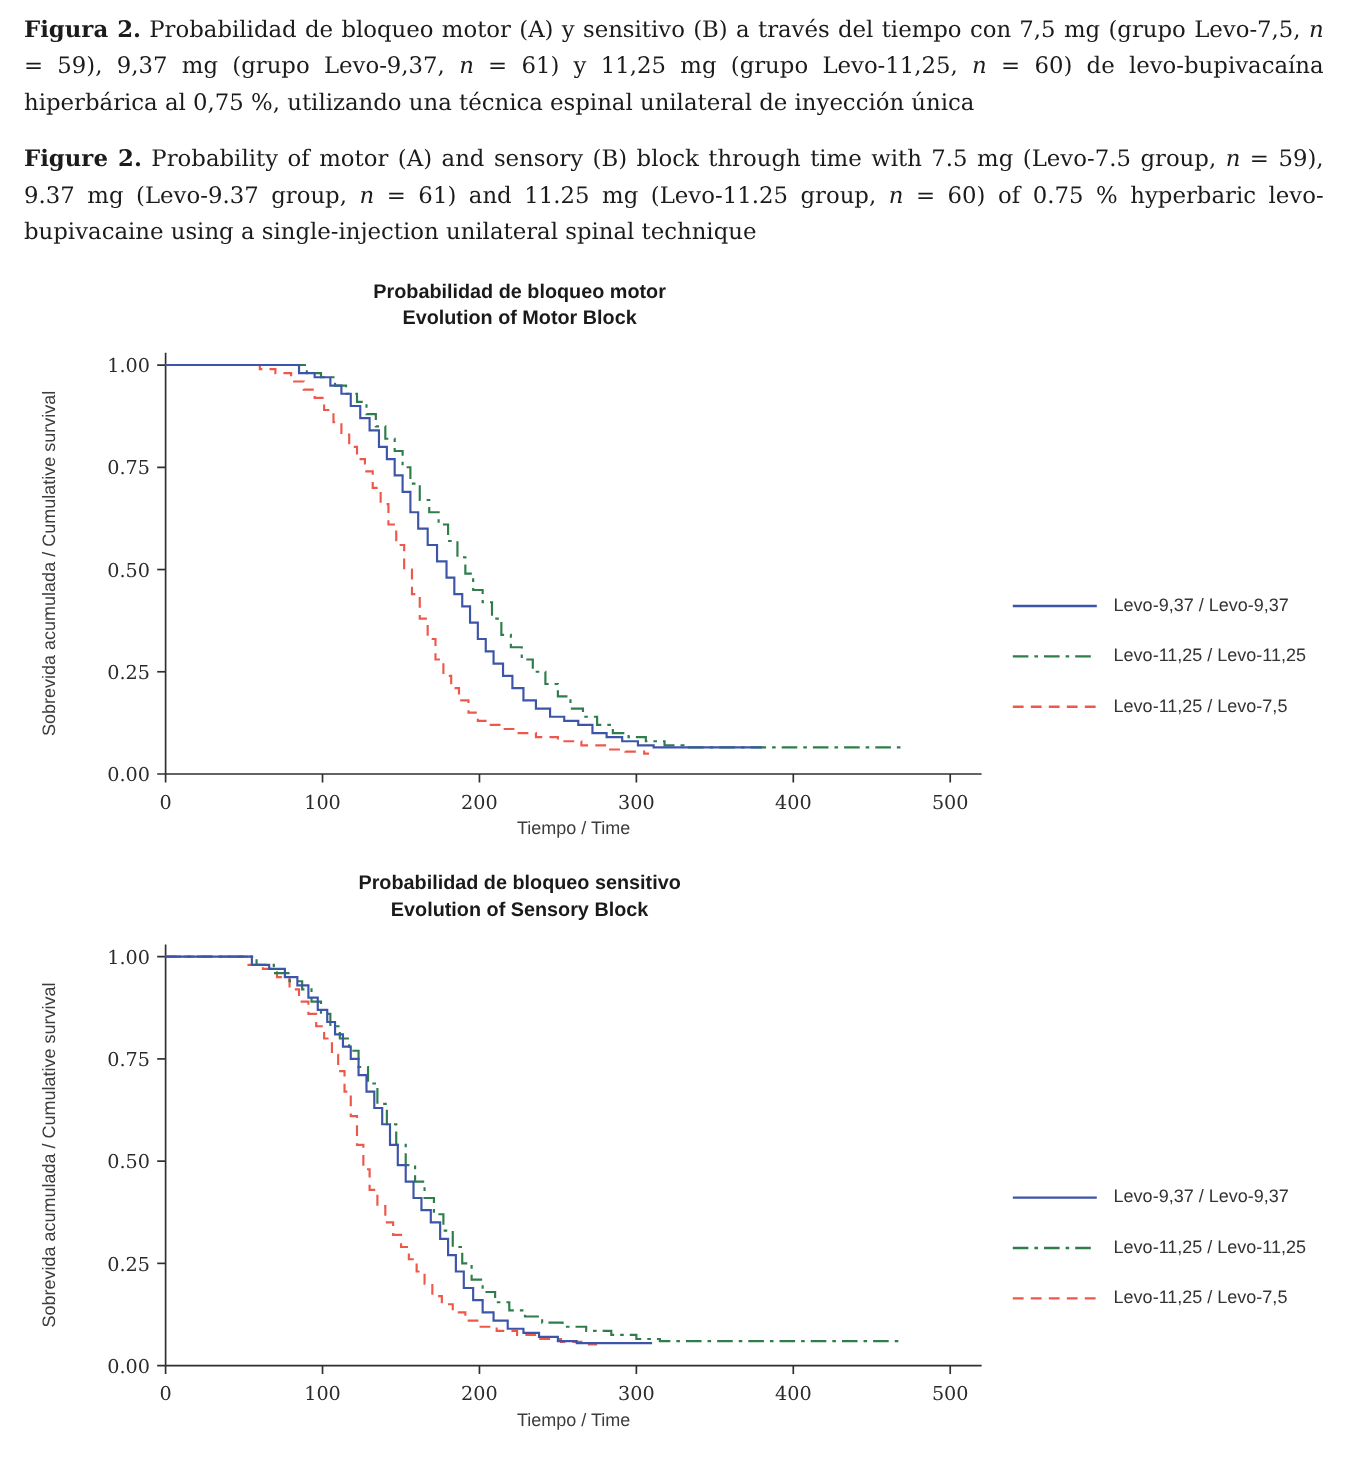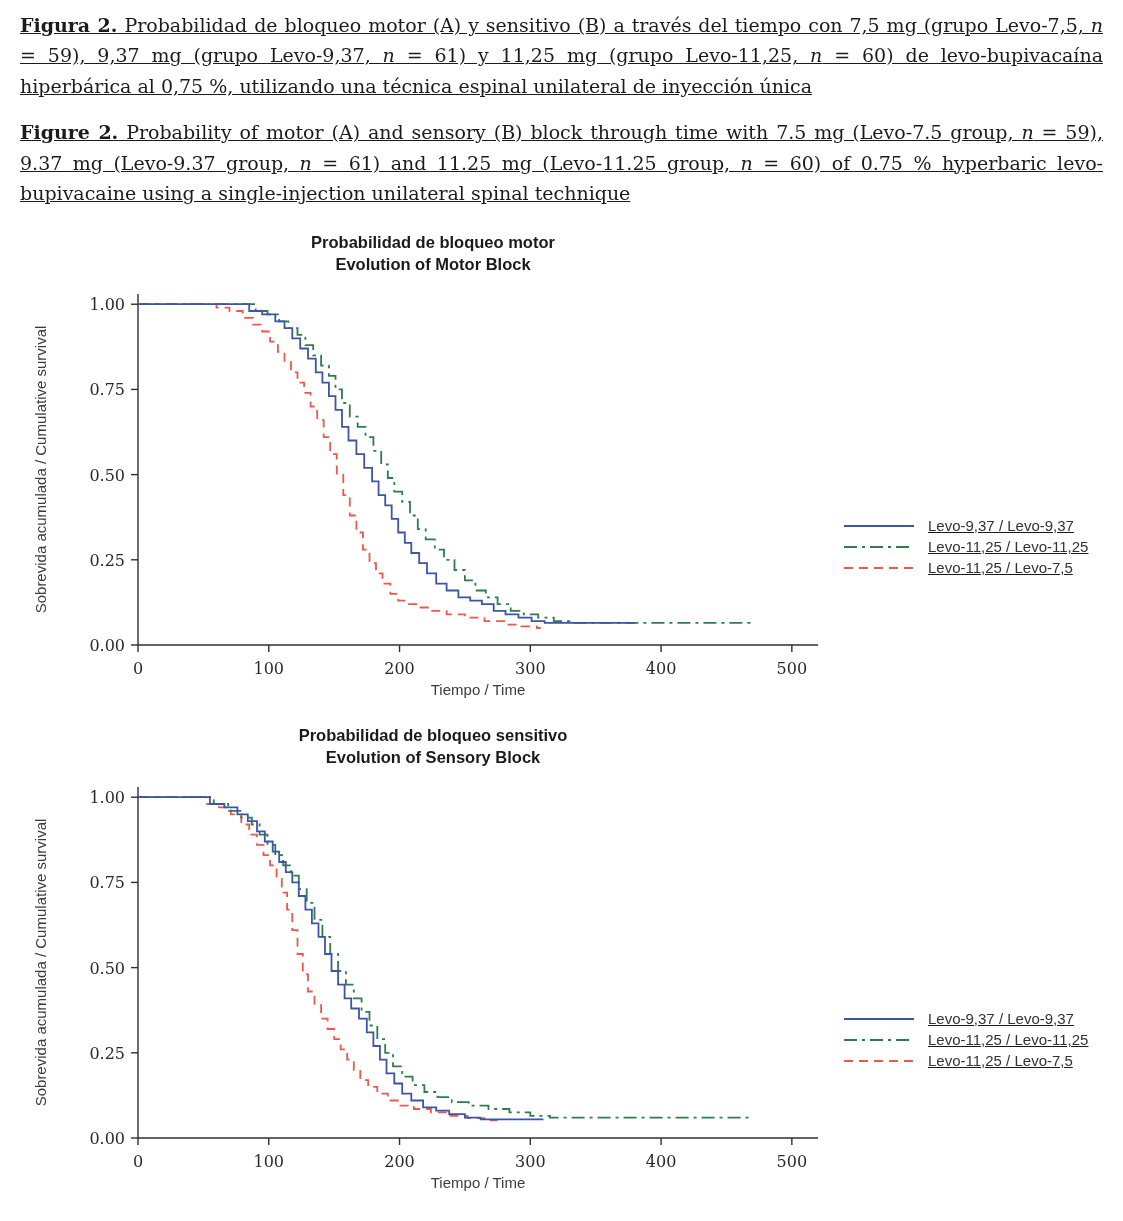--- a/index.html
+++ b/index.html
@@ -1,31 +1,31 @@
 <!DOCTYPE html>
 <html><head>
 <meta charset="utf-8">
 <style>
   html, body { margin:0; padding:0; background:#ffffff; }
   body { width:1123px; font-family:"DejaVu Serif", serif; color:#1b1b1b; }
-  .page { padding:10px 20px 16px 20px;text-decoration:underline; }
+  .page { padding:10px 20px 16px 20px; }
 
   .caption { margin:0 0 16px 0; font-size:19px; line-height:1.6; text-align:justify; color:#1b1b1b; }
   .caption .cap-label { font-weight:bold; }
   .caption .it { font-style:italic; }
 
   .chart-block { display:flex; align-items:center; margin-top:8px; }
   .chart-host svg { display:block; }
 
   .ct    { font-family:"Liberation Sans", sans-serif; font-weight:bold; font-size:16.5px; fill:#1a1a1a; }
   .tick  { font-family:"DejaVu Serif", serif; font-size:16px; fill:#2a2a2a; }
   .alabel{ font-family:"Liberation Sans", sans-serif; font-size:15px; fill:#3c3c3c; }
   .axis  { stroke:#2f2f2f; stroke-width:1.4; }
 
-  .legend { margin-top:160px; margin-left:2px; display:flex; flex-direction:column; gap:4px; }
+  .legend { margin-top:160px; margin-left:2px; display:flex; flex-direction:column; gap:25px; }
   .legend-row { display:flex; align-items:center; gap:12px; }
   .legend-line { flex:0 0 auto; }
   .legend-label { font-family:"Liberation Sans", sans-serif; font-size:15px; color:#333; white-space:nowrap; }
 </style>
 </head>
 <body>
 
 <div class="page">
 
   <p class="caption"><span class="cap-label">Figura 2.</span><span><span> Probabilidad de bloqueo motor (A) y sensitivo (B) a través del tiempo con 7,5 mg (grupo Levo-7,5, </span><span class="it">n</span><span> = 59), 9,37 mg (grupo Levo-9,37, </span><span class="it">n</span><span> = 61) y 11,25 mg (grupo Levo-11,25, </span><span class="it">n</span><span> = 60) de levo-bupivacaína hiperbárica al 0,75 %, utilizando una técnica espinal unilateral de inyección única</span></span></p>

